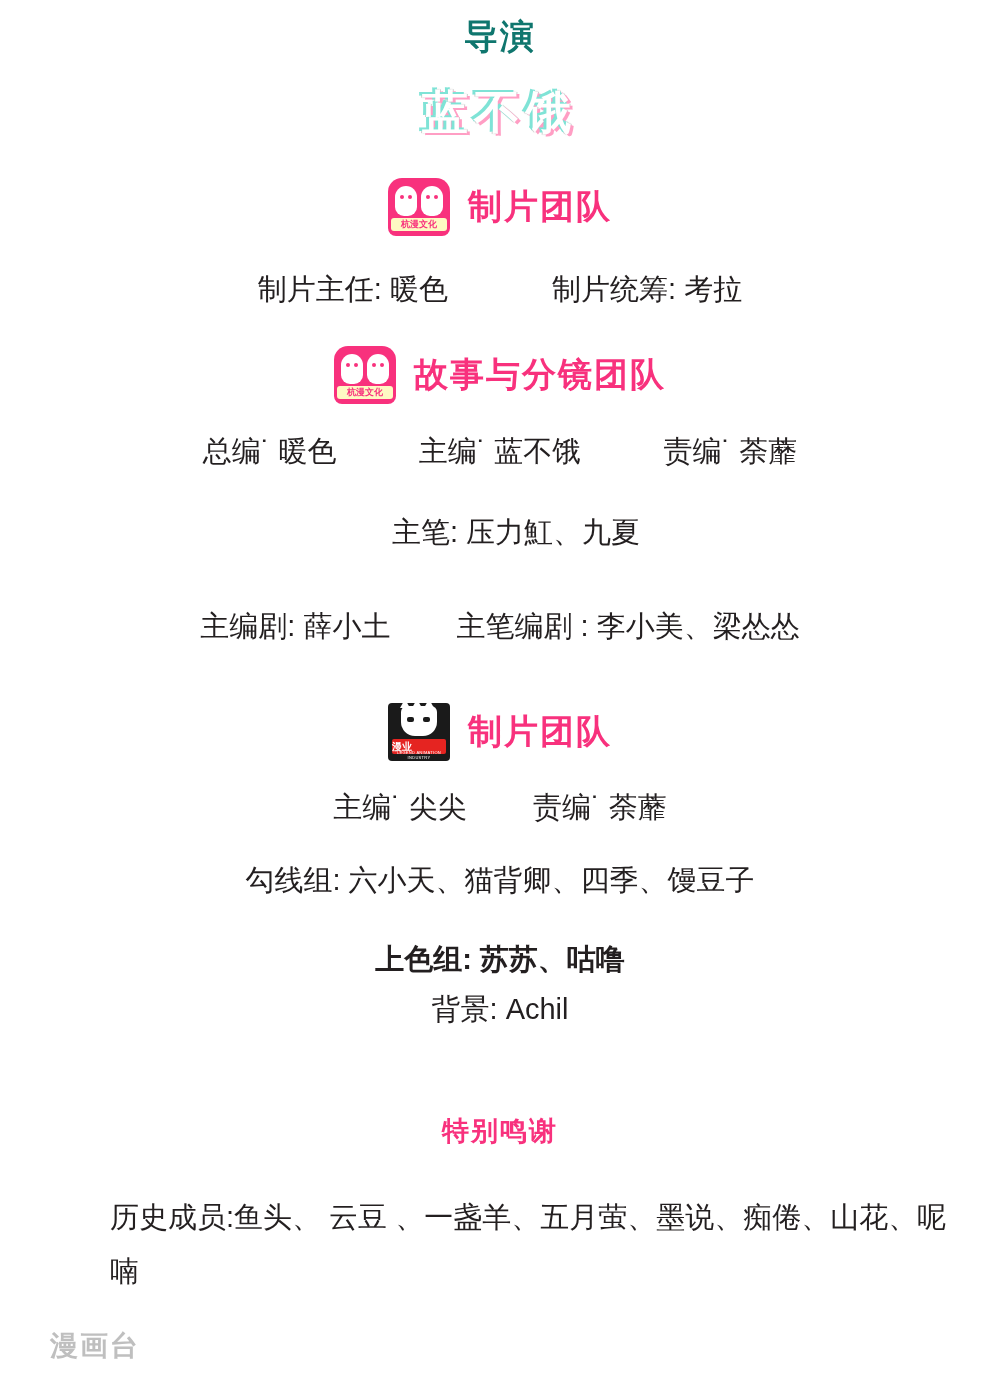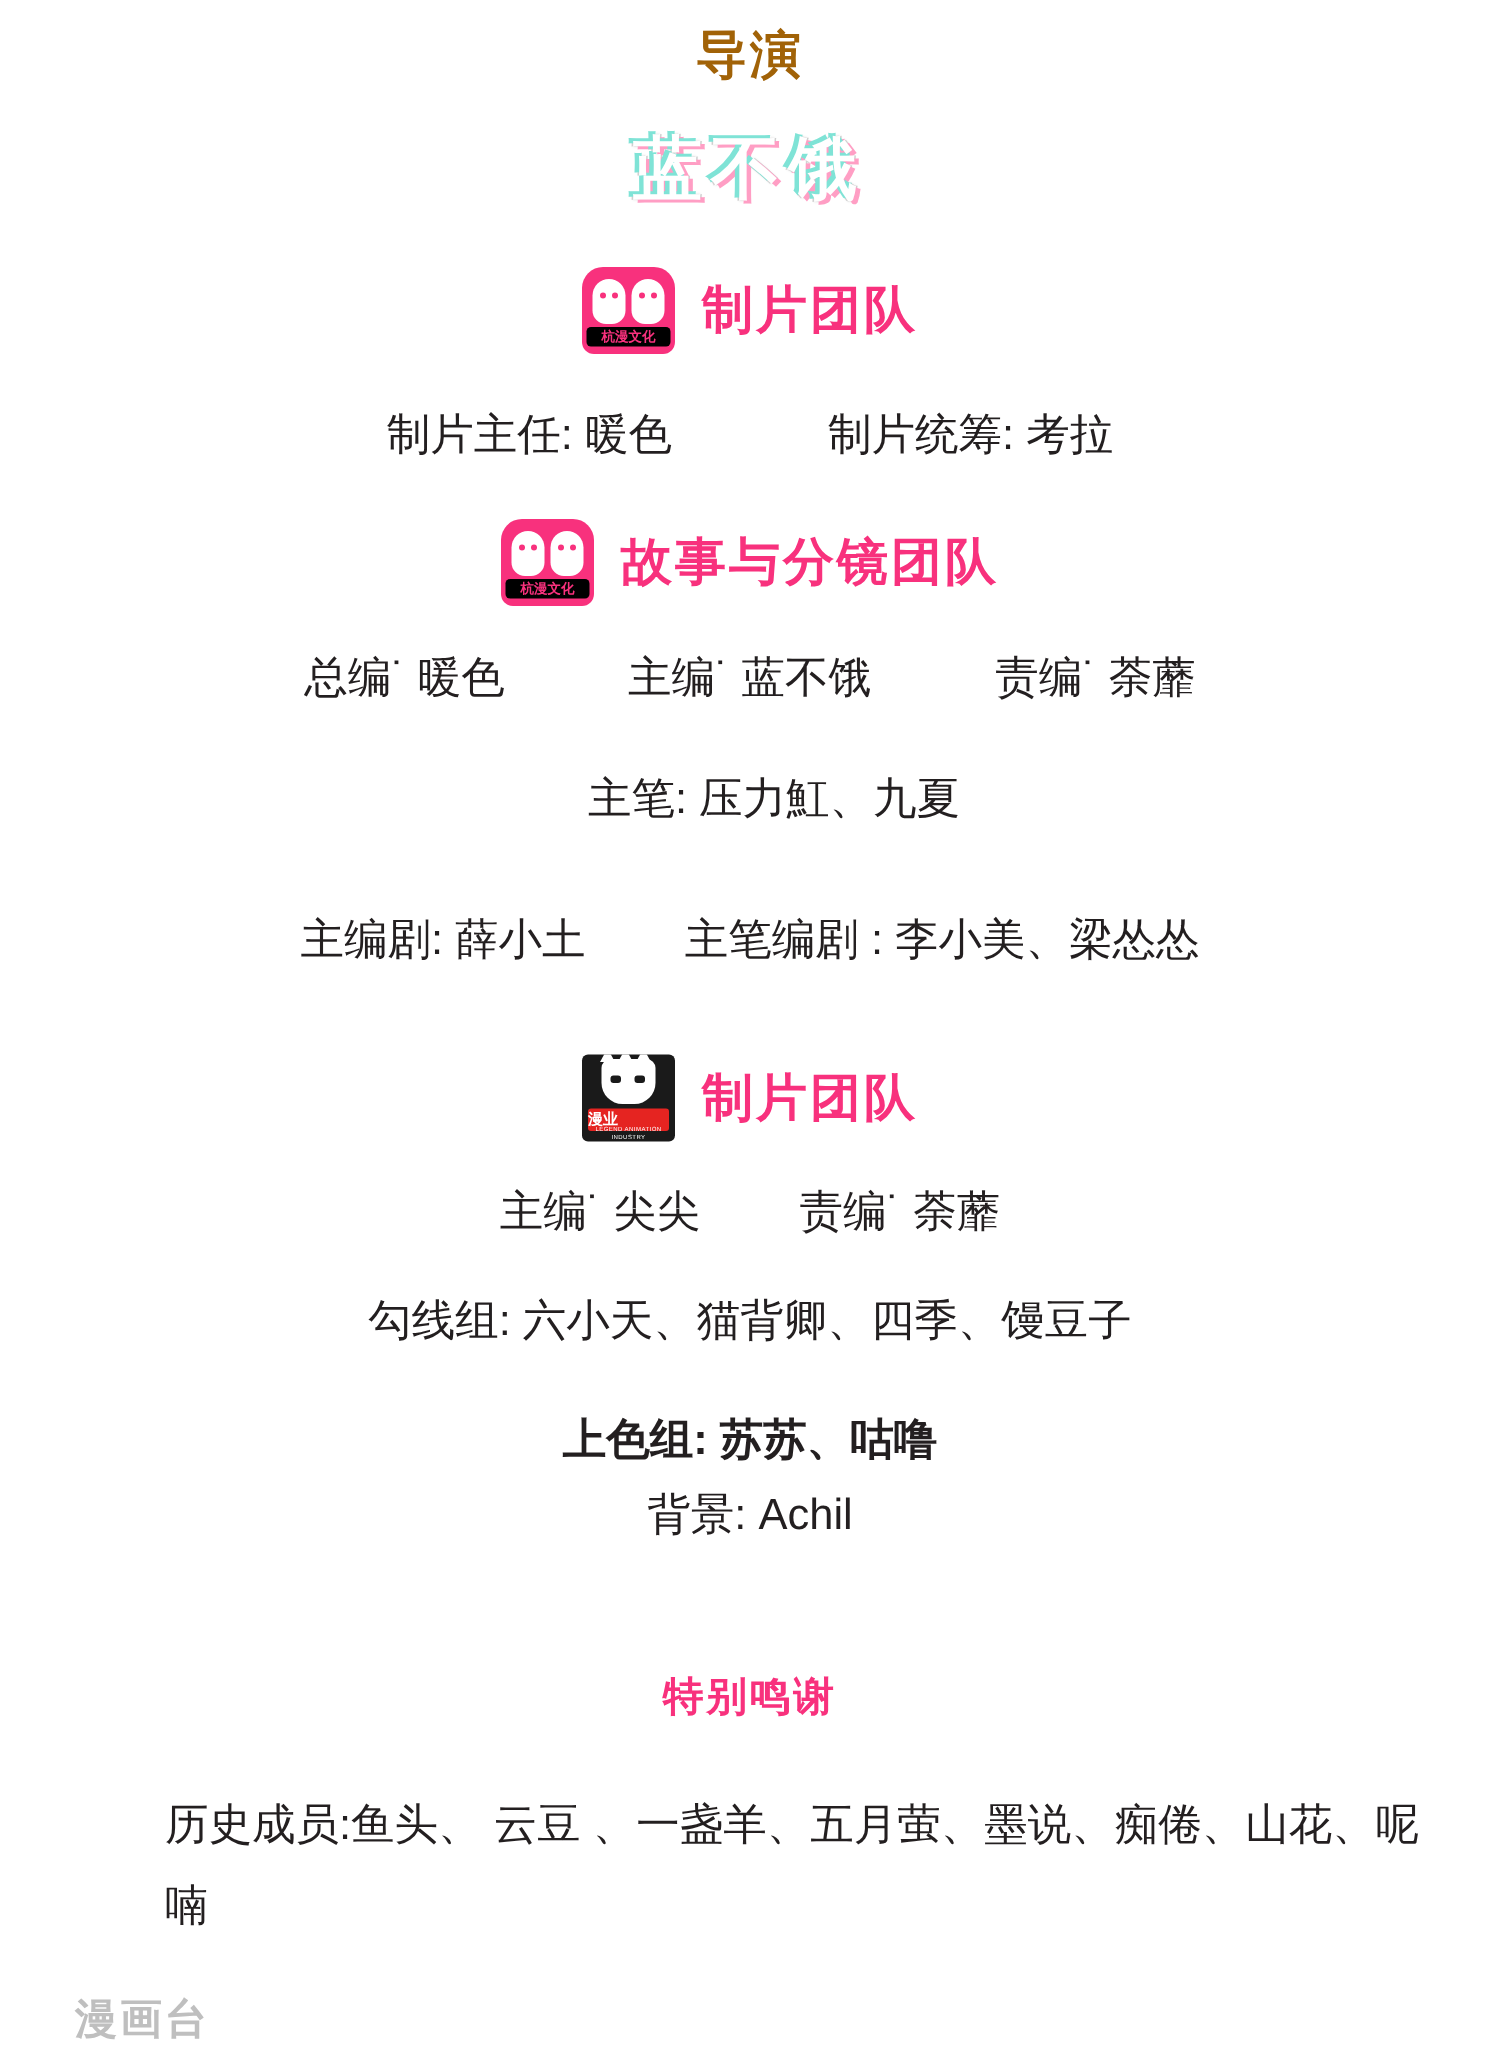--- a/index.html
+++ b/index.html
@@ -22,21 +22,21 @@
     background: #ffffff;
   }
   .director-title {
     position: absolute;
     top: 14px;
     left: 0;
     width: 1000px;
     text-align: center;
     font-size: 34px;
     font-weight: bold;
-    color: #a16207;
+    color: #0f766e;
     letter-spacing: 2px;
   }
   .director-name {
     position: absolute;
     top: 82px;
     left: 0;
     width: 1000px;
     text-align: center;
     font-size: 46px;
     font-weight: bold;
@@ -97,21 +97,21 @@
     top: 9px;
   }
   .logo-hz .p1 .eye.l { left: 5px; }
   .logo-hz .p1 .eye.r { left: 13px; }
   .logo-hz .p2 .eye.l { left: 5px; }
   .logo-hz .p2 .eye.r { left: 13px; }
   .logo-hz .band {
     position: absolute;
     left: 3px; bottom: 5px;
     width: 56px; height: 13px;
-    background: #000000;
+    background: #fef9c3;
     border-radius: 3px;
   }
   .logo-hz .band span {
     display: block;
     text-align: center;
     font-size: 9px;
     line-height: 13px;
     color: #f8317d;
     font-weight: bold;
     letter-spacing: 0;

